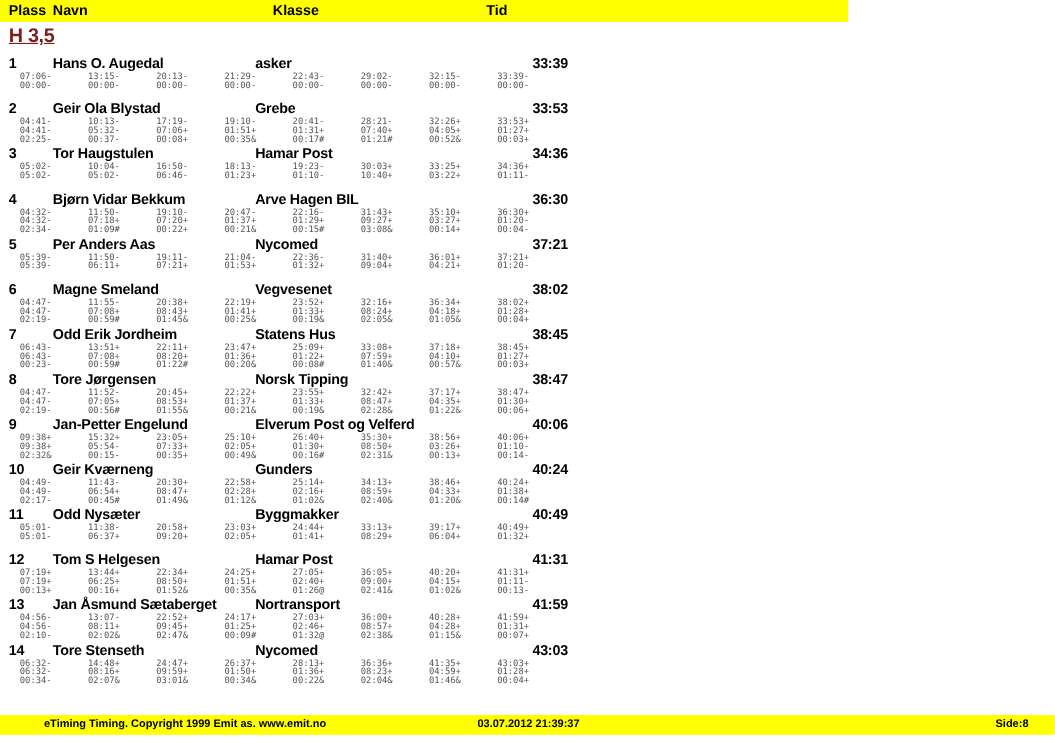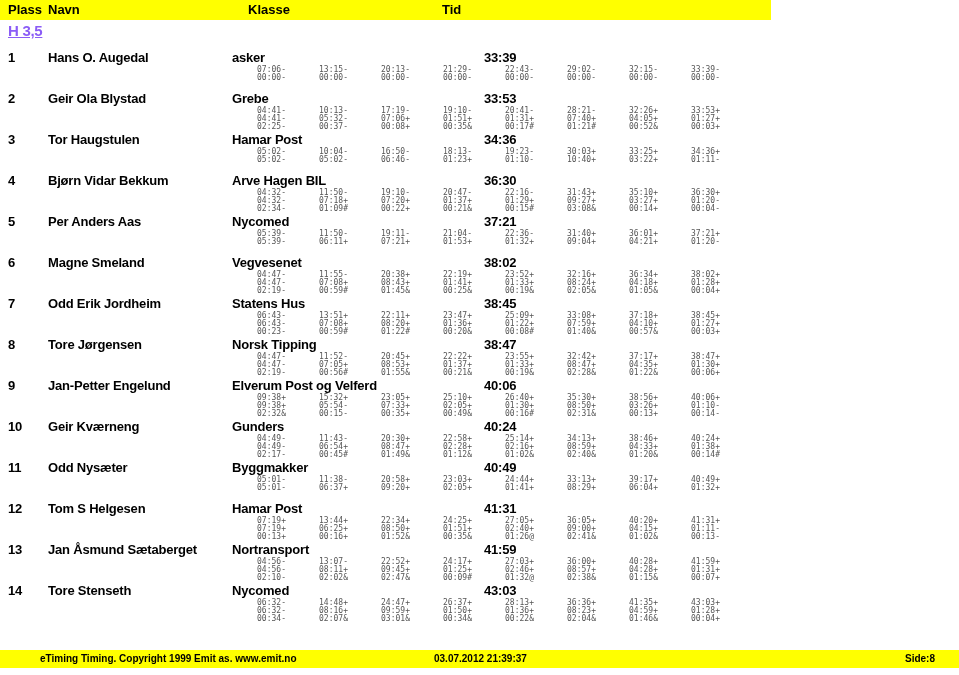--- a/index.html
+++ b/index.html
@@ -36,23 +36,23 @@
   .h-plass { left: 8px; }
   .h-navn  { left: 48px; }
   .h-klasse{ left: 248px; }
   .h-tid   { left: 429px; margin-left: 13px; }
 
   
   .class-title {
     position: absolute;
     top: 22px;
     left: 8px;
-    font-size: 15px;
+    font-size: 18px;
     font-weight: bold;
-    color: #8b5cf6;
+    color: #7f1d1d;
     letter-spacing: -0.3px;
     text-decoration: underline;
   }
 
   
   .results {
     position: absolute;
     top: 50px;
     left: 0;
     width: 959px;
@@ -78,21 +78,20 @@
   .c-plass  { left: 8px; }
   .c-navn   { left: 48px; }
   .c-klasse { left: 232px; }
   .c-tid    { left: 448px; margin-left: 36px; }
 
   
   .splits {
     position: relative;
     padding-left: 18px;
     margin-top: -1px;
-    text-align: center;
   }
   .split-line {
     font-family: "DejaVu Sans Mono", "Liberation Mono", monospace;
     font-size: 8px;
     line-height: 8.2px;
     color: #555555;
     white-space: pre;
     letter-spacing: 0px;
   }
   .split-line span.sp {

